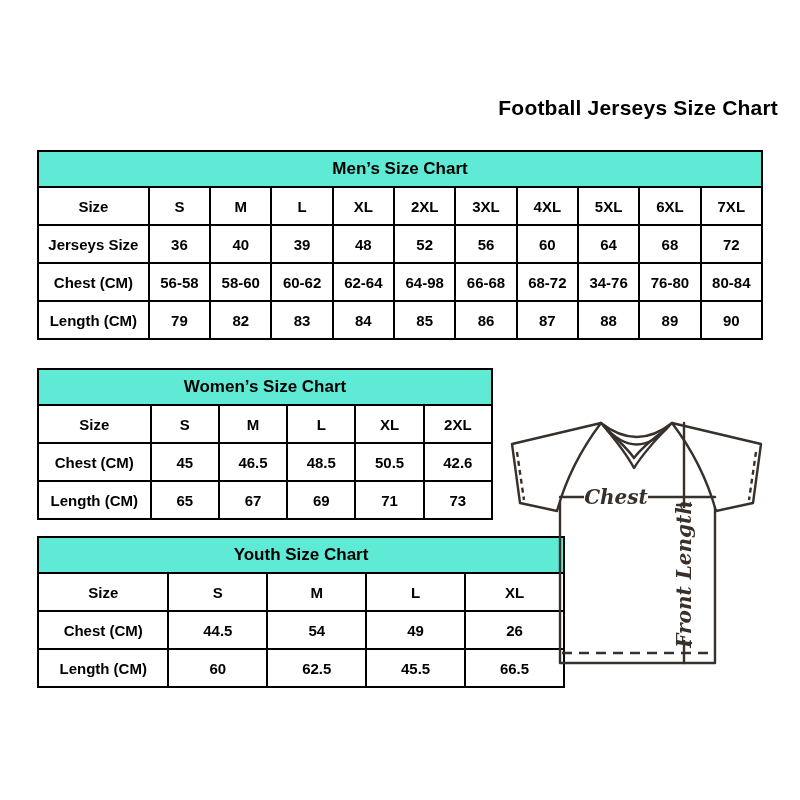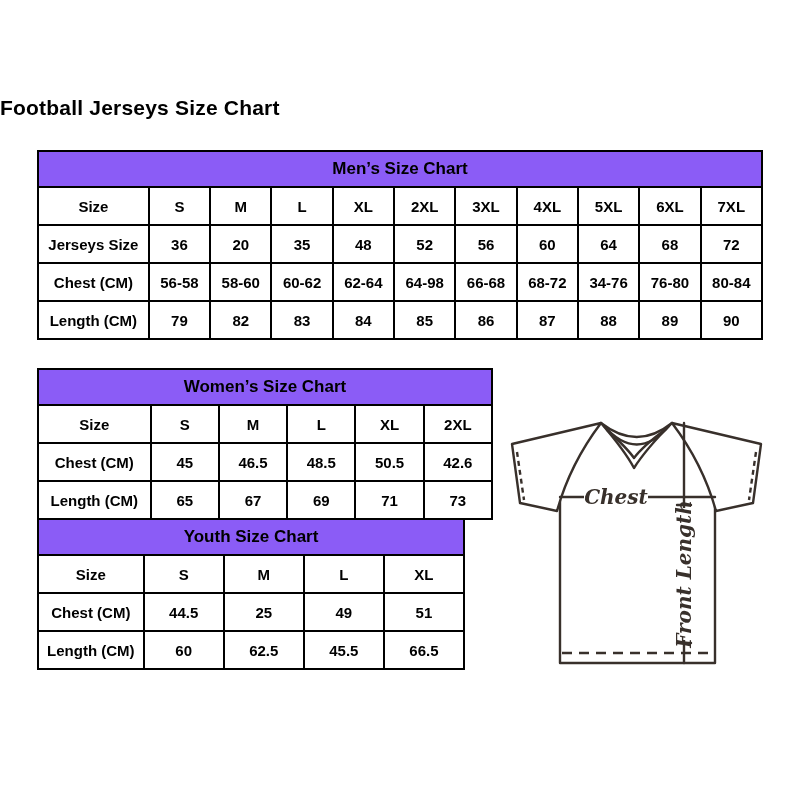--- a/index.html
+++ b/index.html
@@ -4,38 +4,38 @@
 <style>
   html,body { margin:0; padding:0; }
   body {
     width:800px; height:800px; position:relative;
     background:#ffffff; overflow:hidden;
     font-family:"Liberation Sans", sans-serif;
     color:#000;
   }
   .page-title {
     position:absolute; left:0; top:96px; width:778px;
-    margin:0; text-align:left;
+    margin:0; text-align:right;
     font-size:21px; font-weight:bold; color:#000;
     letter-spacing:0.2px;
   }
   table.size-table {
     position:absolute; border-collapse:collapse; table-layout:fixed;
   }
   table.size-table td {
     border:2px solid #000; padding:0; text-align:center; vertical-align:middle;
     font-weight:bold; font-size:15px; color:#000; overflow:hidden; white-space:nowrap;
   }
   table.size-table tr.hdr td {
-    background:#8b5cf6; font-size:17px; height:34px;margin-left:14px;
+    background:#5eead4; font-size:17px; height:34px;margin-left:14px;
   }
   table.size-table tr.row td { height:36px; background:#ffffff; }
   #mens-table   { left:37px;  top:150px; width:726px; }
   #womens-table { left:37px;  top:368px; width:456px; }
-  #youth-table  { left:37px;  top:518px; width:428px; }
+  #youth-table  { left:37px;  top:536px; width:528px; }
   .jersey-svg { position:absolute; left:500px; top:388px; }
   .jersey-label {
     font-family:"DejaVu Serif", serif;
     font-style:italic; font-weight:bold;
     fill:#38302b;
   }
 </style>
 </head>
 <body>
 
@@ -68,22 +68,22 @@
     <td>2XL</td>
     <td>3XL</td>
     <td>4XL</td>
     <td>5XL</td>
     <td>6XL</td>
     <td>7XL</td>
   </tr>
   <tr class="row">
     <td>Jerseys Size</td>
     <td>36</td>
-    <td>20</td>
-    <td>35</td>
+    <td>40</td>
+    <td>39</td>
     <td>48</td>
     <td>52</td>
     <td>56</td>
     <td>60</td>
     <td>64</td>
     <td>68</td>
     <td>72</td>
   </tr>
   <tr class="row">
     <td>Chest (CM)</td>
@@ -169,23 +169,23 @@
   <tr class="row">
     <td>Size</td>
     <td>S</td>
     <td>M</td>
     <td>L</td>
     <td>XL</td>
   </tr>
   <tr class="row">
     <td>Chest (CM)</td>
     <td>44.5</td>
-    <td>25</td>
+    <td>54</td>
     <td>49</td>
-    <td>51</td>
+    <td>26</td>
   </tr>
   <tr class="row">
     <td>Length (CM)</td>
     <td>60</td>
     <td>62.5</td>
     <td>45.5</td>
     <td>66.5</td>
   </tr>
 </tbody>
   </table>

